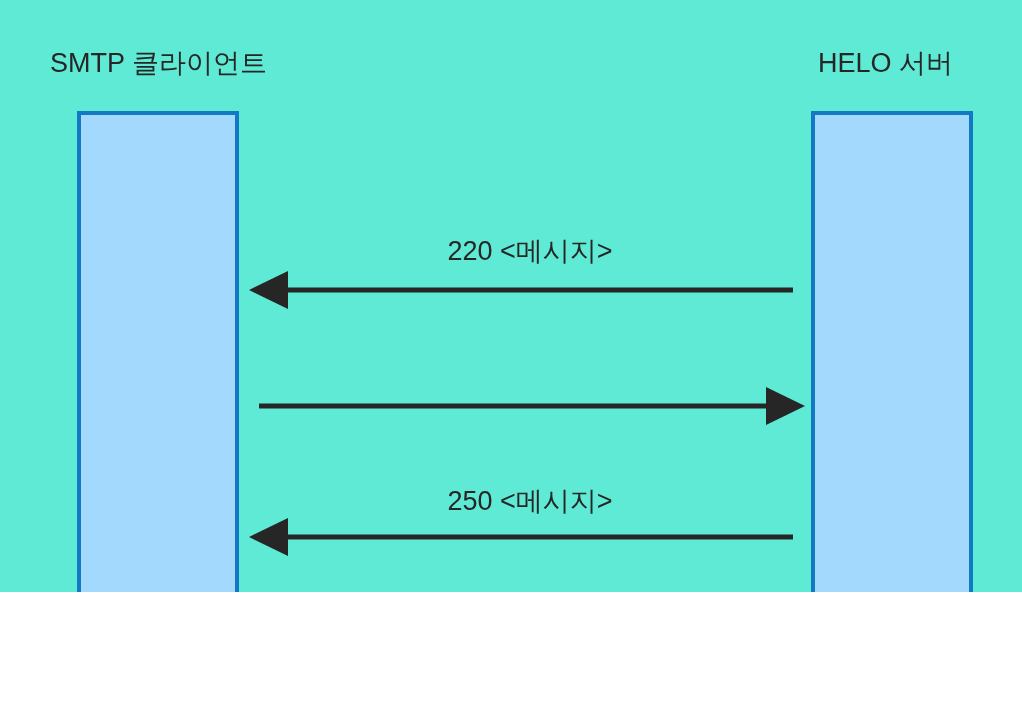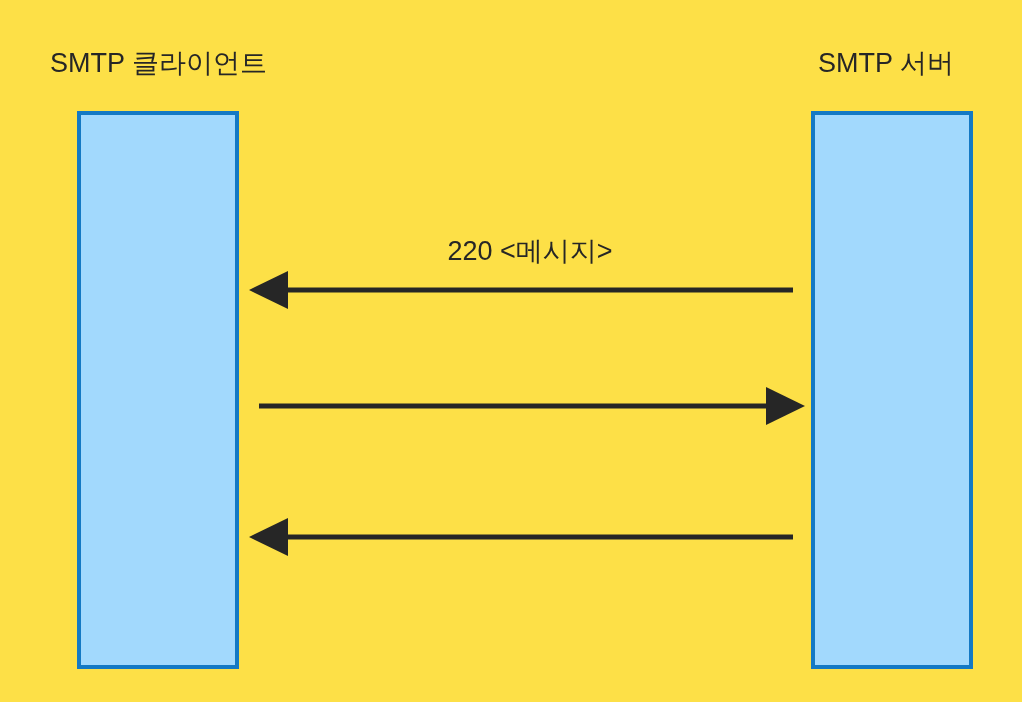--- a/index.html
+++ b/index.html
@@ -7,22 +7,22 @@
     margin: 0;
     padding: 0;
     background: #ffffff;
   }
   body {
     font-family: "Liberation Sans", "DejaVu Sans", sans-serif;
   }
   #canvas {
     position: relative;
     width: 1022px;
-    height: 702px;
-    background: #fde047;
+    height: 592px;
+    background: #5eead4;
     overflow: hidden;
   }
   .lifeline-label {
     position: absolute;
     font-size: 27px;
     line-height: 1;
     color: #262626;
     white-space: nowrap;
     letter-spacing: 0px;
   }
@@ -80,21 +80,21 @@
     stroke: none;
   }
 </style>
 </head>
 <body>
 
 <div id="canvas">
 
   <div class="lifeline-label" id="label-client">SMTP 클라이언트</div>
 
-  <div class="lifeline-label" id="label-server">SMTP 서버</div>
+  <div class="lifeline-label" id="label-server">HELO 서버</div>
 
   <div class="lifeline-box" id="box-client"></div>
 
   <div class="lifeline-box" id="box-server"></div>
 
   <svg class="arrow-svg" viewBox="0 0 1022 702">
     <g>
       <line class="arrow-line" x1="793" y1="290" x2="284" y2="290"></line>
       <polygon class="arrow-head" points="249,290 288,271 288,309"></polygon>
     </g>
@@ -104,14 +104,15 @@
     </g>
     <g>
       <line class="arrow-line" x1="793" y1="537" x2="284" y2="537"></line>
       <polygon class="arrow-head" points="249,537 288,518 288,556"></polygon>
     </g>
   </svg>
 
   <div class="msg-label" id="msg-label-1">220 &lt;메시지&gt;</div>
 
 
+  <div class="msg-label" id="msg-label-3">250 &lt;메시지&gt;</div>
 
 </div>
 
 </body></html>

